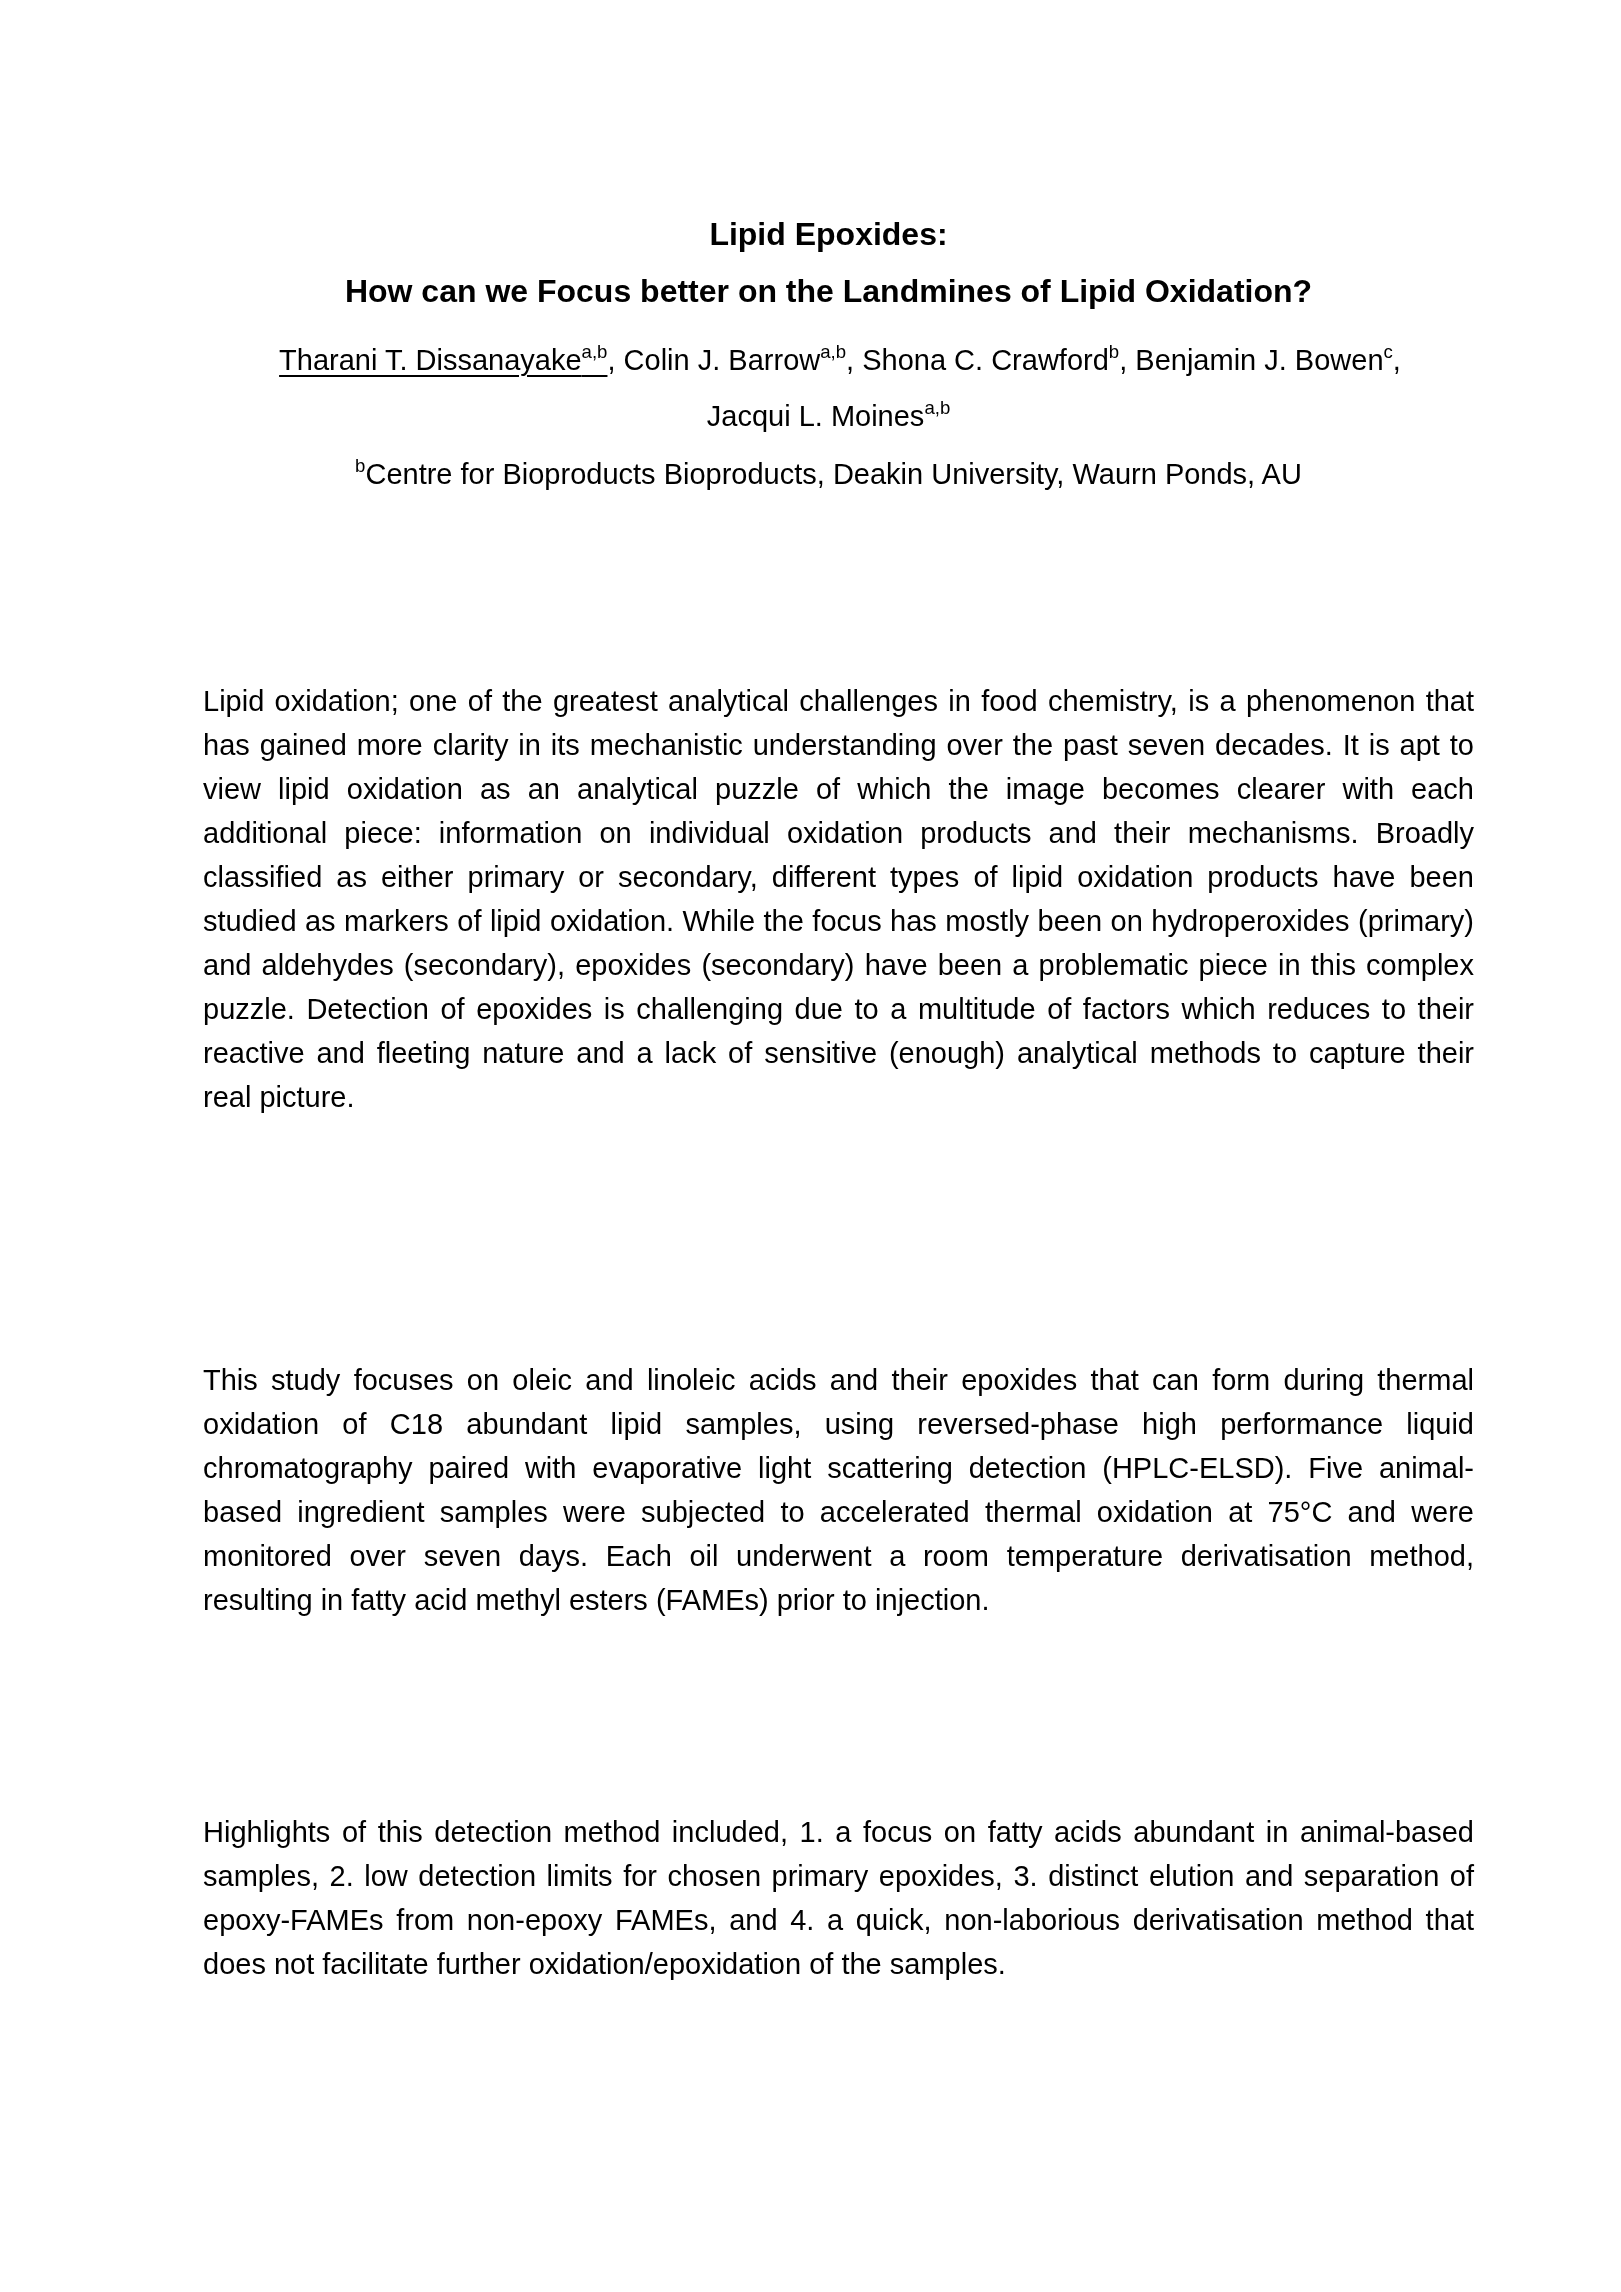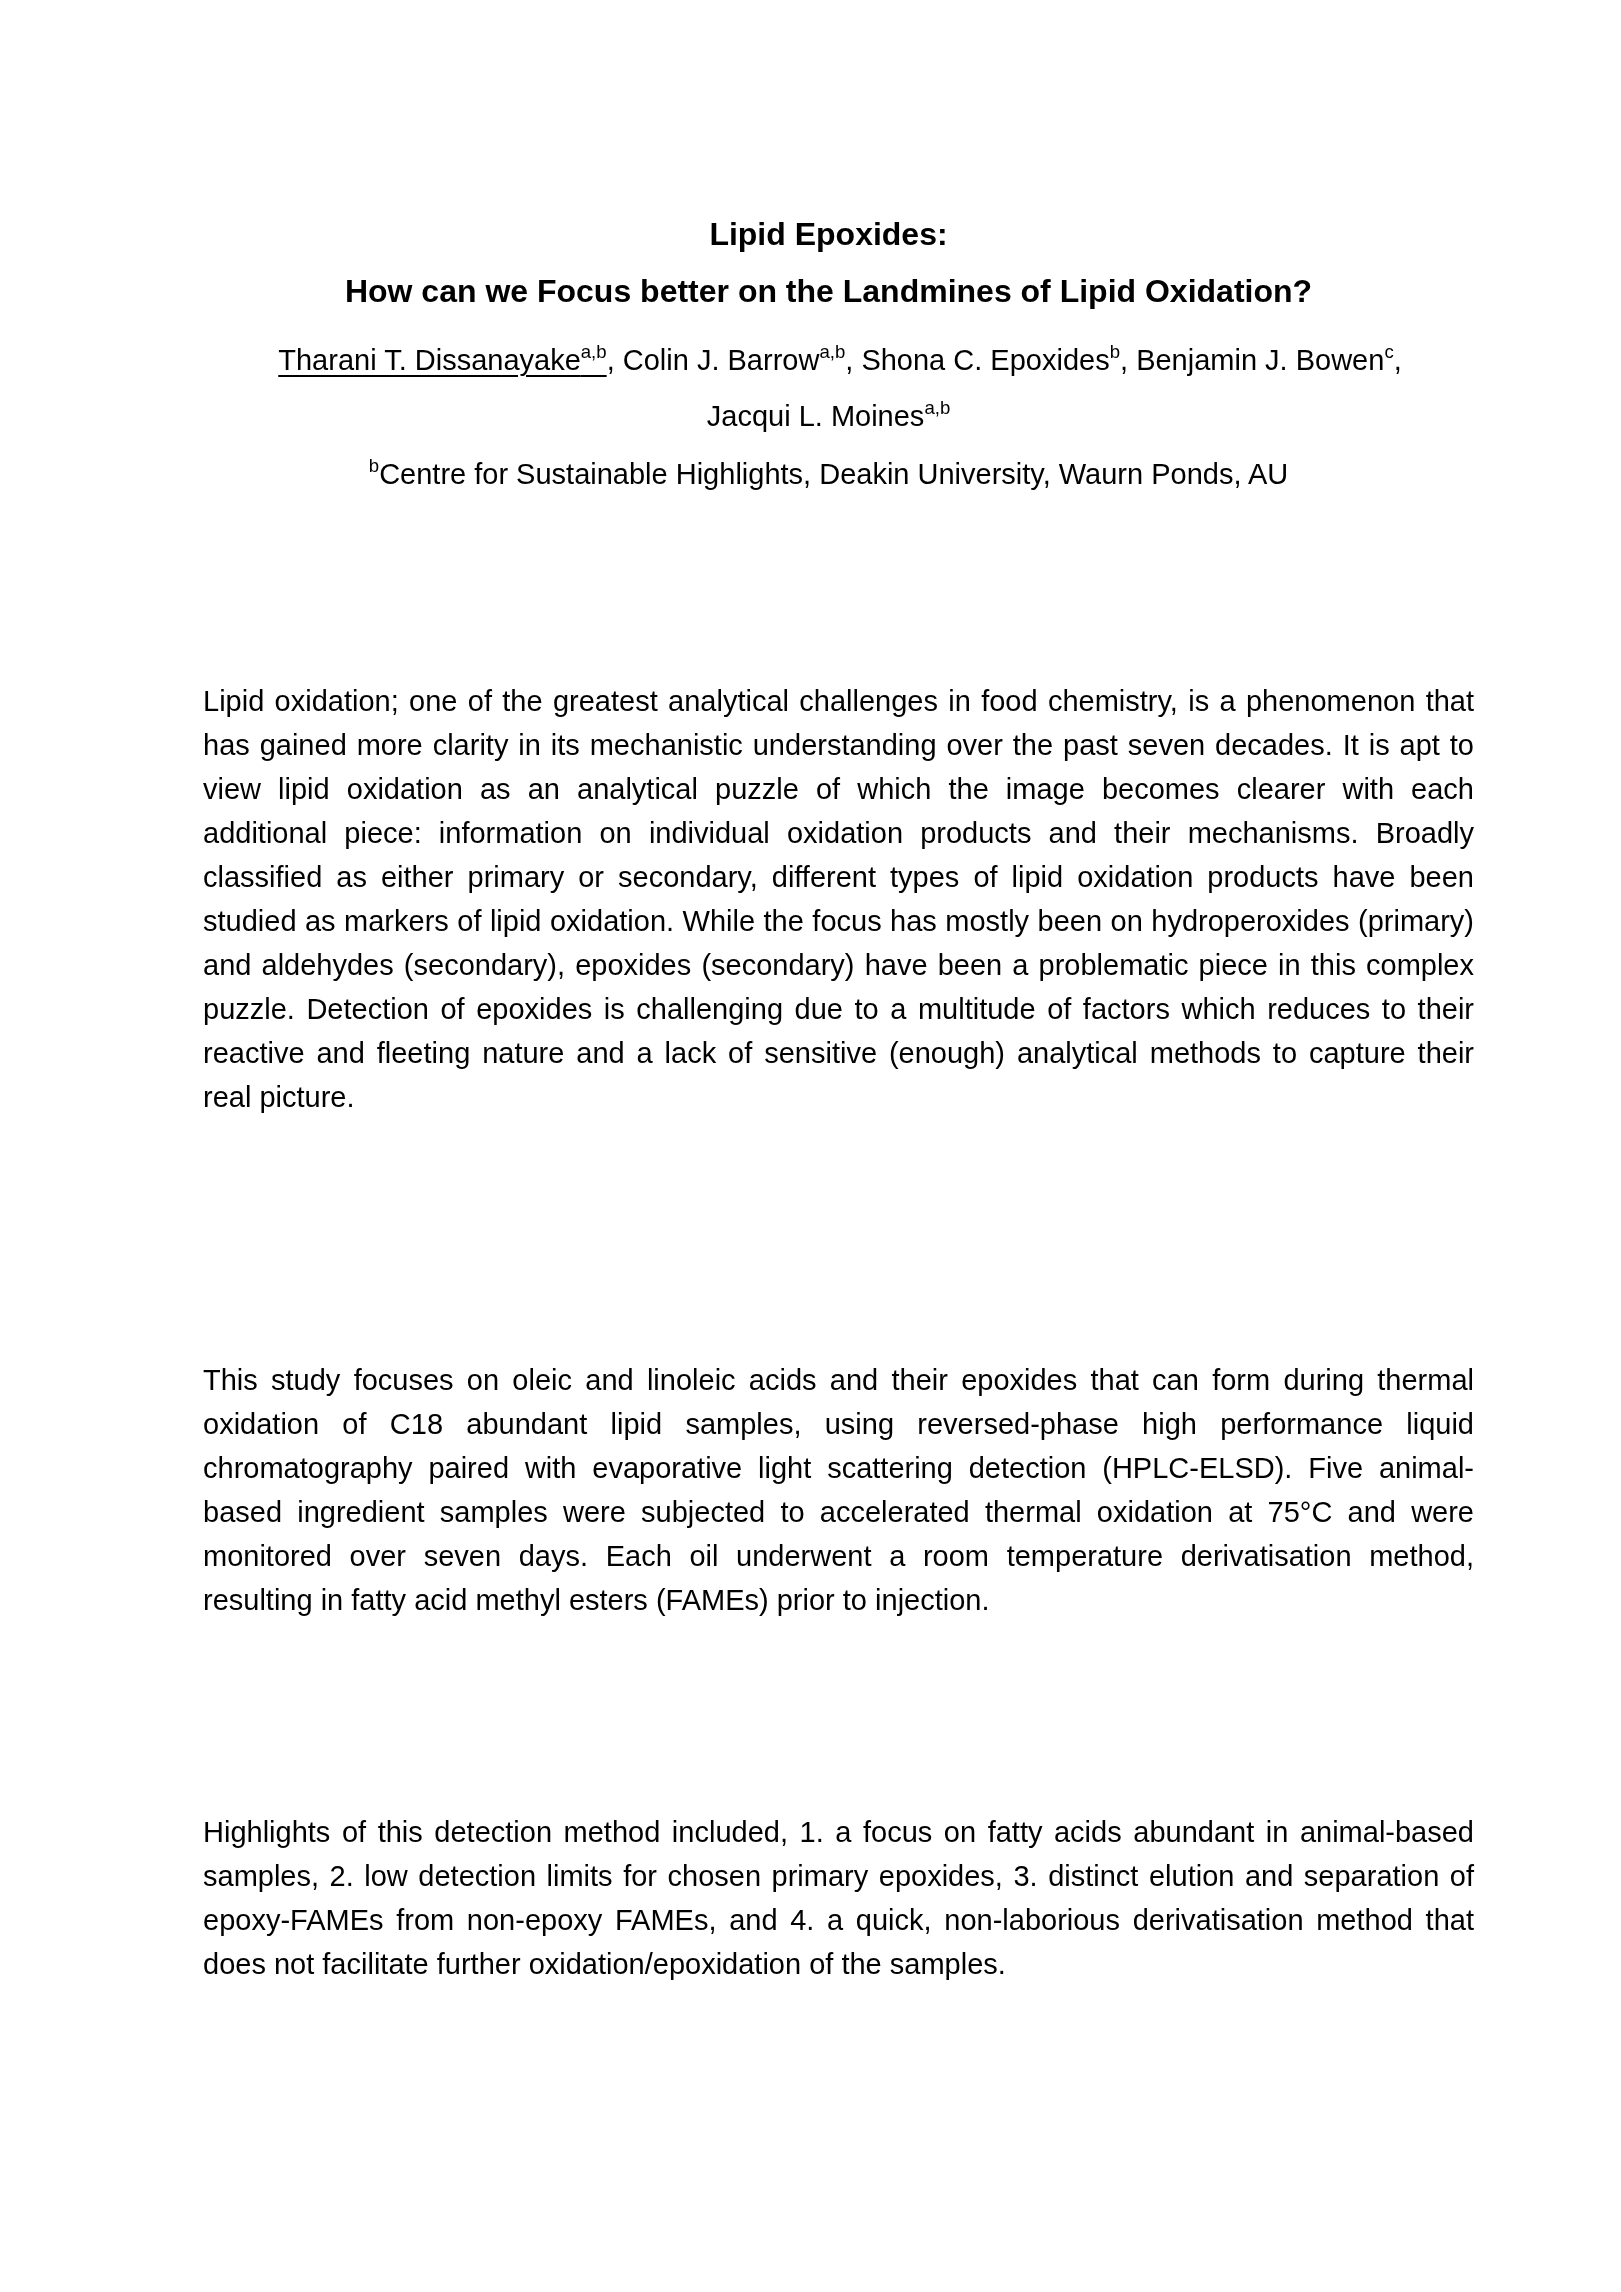--- a/index.html
+++ b/index.html
@@ -76,26 +76,26 @@
   </style>
 </head>
 <body>
 
 <div class="page">
 
   <h1 class="title title-line1">Lipid Epoxides:</h1>
   <h1 class="title title-line2">How can we Focus better on the Landmines of Lipid Oxidation?</h1>
 
   <div class="authors">
-    <span class="author-primary"><span>Tharani T. Dissanayake</span><sup>a,b</sup></span><span>, </span><span><span>Colin J. Barrow</span><sup>a,b</sup></span><span>, </span><span><span>Shona C. Epoxides</span><sup>b</sup></span><span>, </span><span><span>Benjamin J. Bowen</span><sup>c</sup></span><span>,</span><br>
+    <span class="author-primary"><span>Tharani T. Dissanayake</span><sup>a,b</sup></span><span>, </span><span><span>Colin J. Barrow</span><sup>a,b</sup></span><span>, </span><span><span>Shona C. Crawford</span><sup>b</sup></span><span>, </span><span><span>Benjamin J. Bowen</span><sup>c</sup></span><span>,</span><br>
     <span><span>Jacqui L. Moines</span><sup>a,b</sup></span>
   </div>
 
   <div class="affiliations">
-    <span class="affil-line"><sup>b</sup><span>Centre for Sustainable Highlights, Deakin University, Waurn Ponds, AU</span></span>
+    <span class="affil-line"><sup>b</sup><span>Centre for Bioproducts Bioproducts, Deakin University, Waurn Ponds, AU</span></span>
   </div>
 
   <p class="body-para p1">Lipid oxidation; one of the greatest analytical challenges in food chemistry, is a phenomenon that has gained more clarity in its mechanistic understanding over the past seven decades. It is apt to view lipid oxidation as an analytical puzzle of which the image becomes clearer with each additional piece: information on individual oxidation products and their mechanisms. Broadly classified as either primary or secondary, different types of lipid oxidation products have been studied as markers of lipid oxidation. While the focus has mostly been on hydroperoxides (primary) and aldehydes (secondary), epoxides (secondary) have been a problematic piece in this complex puzzle. Detection of epoxides is challenging due to a multitude of factors which reduces to their reactive and fleeting nature and a lack of sensitive (enough) analytical methods to capture their real picture.</p>
   <p class="body-para p2">This study focuses on oleic and linoleic acids and their epoxides that can form during thermal oxidation of C18 abundant lipid samples, using reversed-phase high performance liquid chromatography paired with evaporative light scattering detection (HPLC-ELSD). Five animal-based ingredient samples were subjected to accelerated thermal oxidation at 75°C and were monitored over seven days. Each oil underwent a room temperature derivatisation method, resulting in fatty acid methyl esters (FAMEs) prior to injection.</p>
   <p class="body-para p3">Highlights of this detection method included, 1. a focus on fatty acids abundant in animal-based samples, 2. low detection limits for chosen primary epoxides, 3. distinct elution and separation of epoxy-FAMEs from non-epoxy FAMEs, and 4. a quick, non-laborious derivatisation method that does not facilitate further oxidation/epoxidation of the samples.</p>
 
 </div>
 
 
 </body></html>

